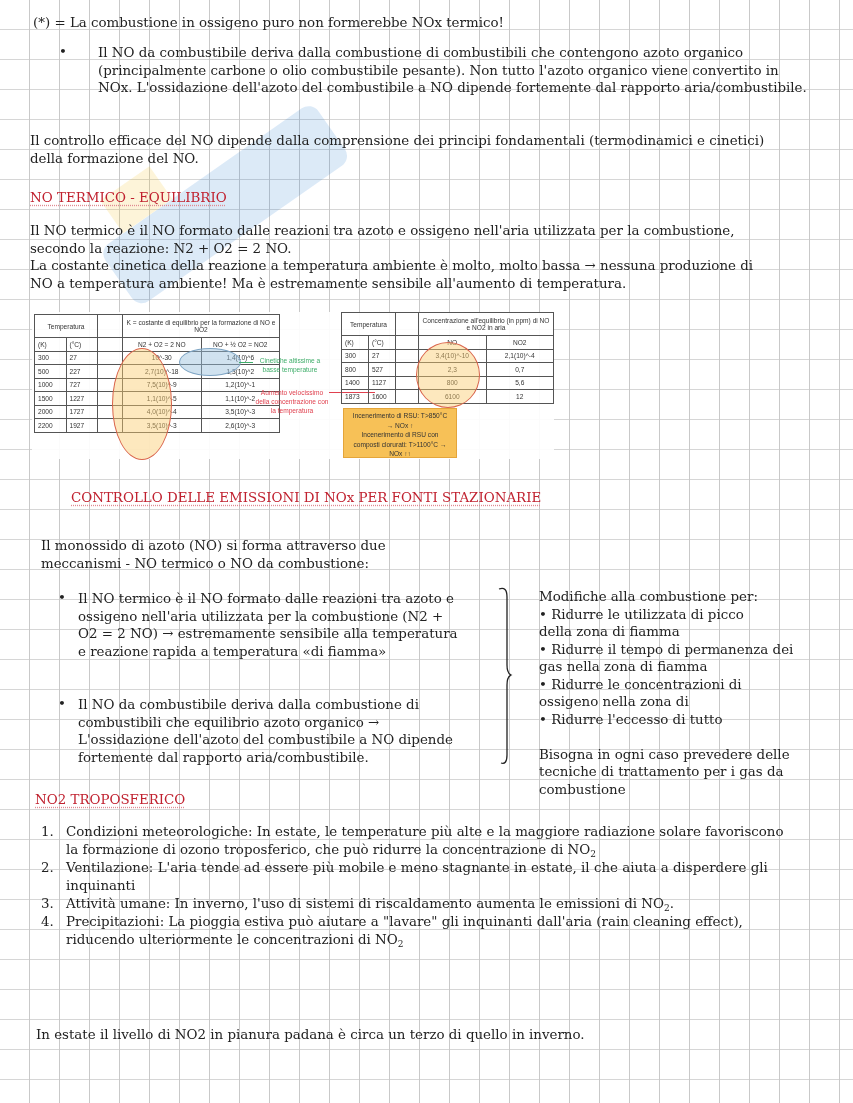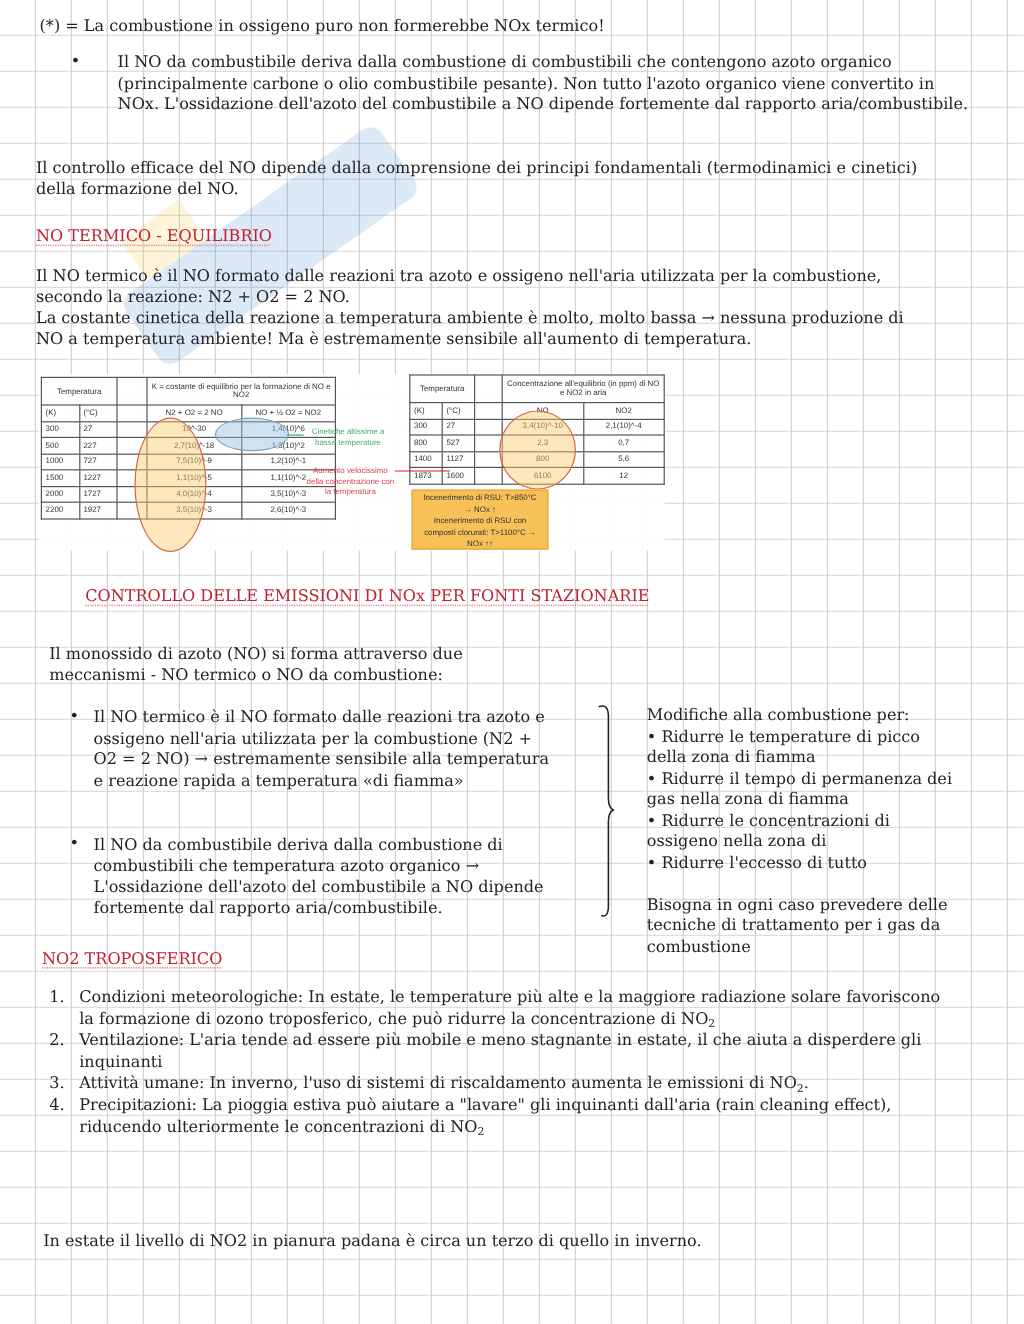--- a/index.html
+++ b/index.html
@@ -198,32 +198,32 @@
 <div class="blk" style="left:78px;top:590px;">
   <div>Il NO termico è il NO formato dalle reazioni tra azoto e</div>
   <div>ossigeno nell'aria utilizzata per la combustione (N2 +</div>
   <div>O2 = 2 NO) → estremamente sensibile alla temperatura</div>
   <div>e reazione rapida a temperatura «di fiamma»</div>
 </div>
 
 <div class="bul" style="left:58px;top:696px;">•</div>
 <div class="blk" style="left:78px;top:696px;">
   <div>Il NO da combustibile deriva dalla combustione di</div>
-  <div>combustibili che temperatura azoto organico →</div>
+  <div>combustibili che equilibrio azoto organico →</div>
   <div>L'ossidazione dell'azoto del combustibile a NO dipende</div>
   <div>fortemente dal rapporto aria/combustibile.</div>
 </div>
 
 <svg class="brace" style="left:497px;top:585px;" width="18" height="182" viewBox="0 0 18 182">
   <path d="M2 4 Q10 1 10 12 L10 80 Q10 88 14 90 Q10 92 10 100 L10 170 Q10 180 4 178" fill="none" stroke="#222" stroke-width="1.3"></path>
 </svg>
 
 <div class="blk" style="left:539px;top:588px;">
   <div>Modifiche alla combustione per:</div>
-  <div>• Ridurre le temperature di picco</div>
+  <div>• Ridurre le utilizzata di picco</div>
   <div>della zona di fiamma</div>
   <div>• Ridurre il tempo di permanenza dei</div>
   <div>gas nella zona di fiamma</div>
   <div>• Ridurre le concentrazioni di</div>
   <div>ossigeno nella zona di</div>
   <div>• Ridurre l'eccesso di tutto</div>
   <div style="height:17.5px;"></div>
   <div>Bisogna in ogni caso prevedere delle</div>
   <div>tecniche di trattamento per i gas da</div>
   <div>combustione</div>

